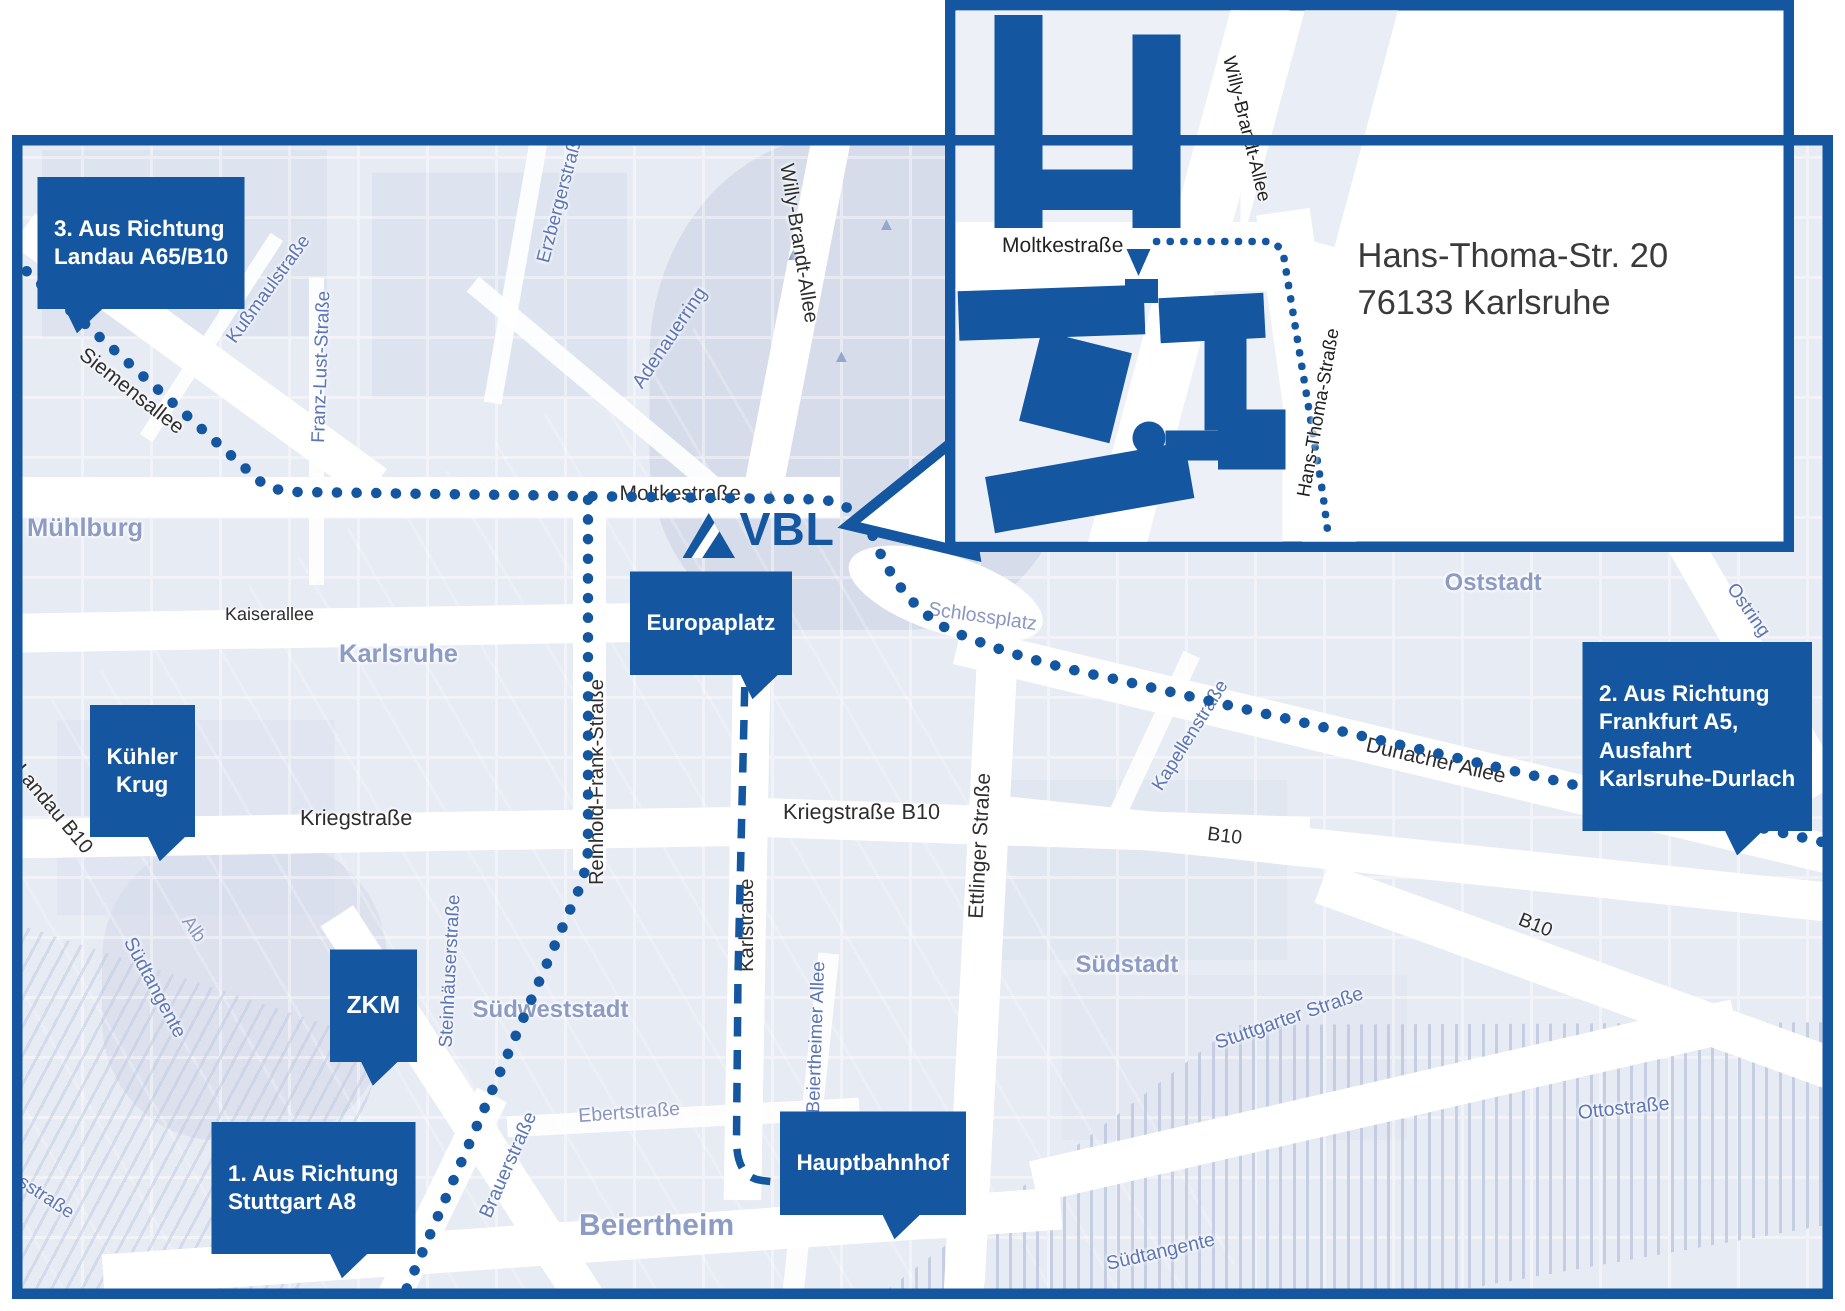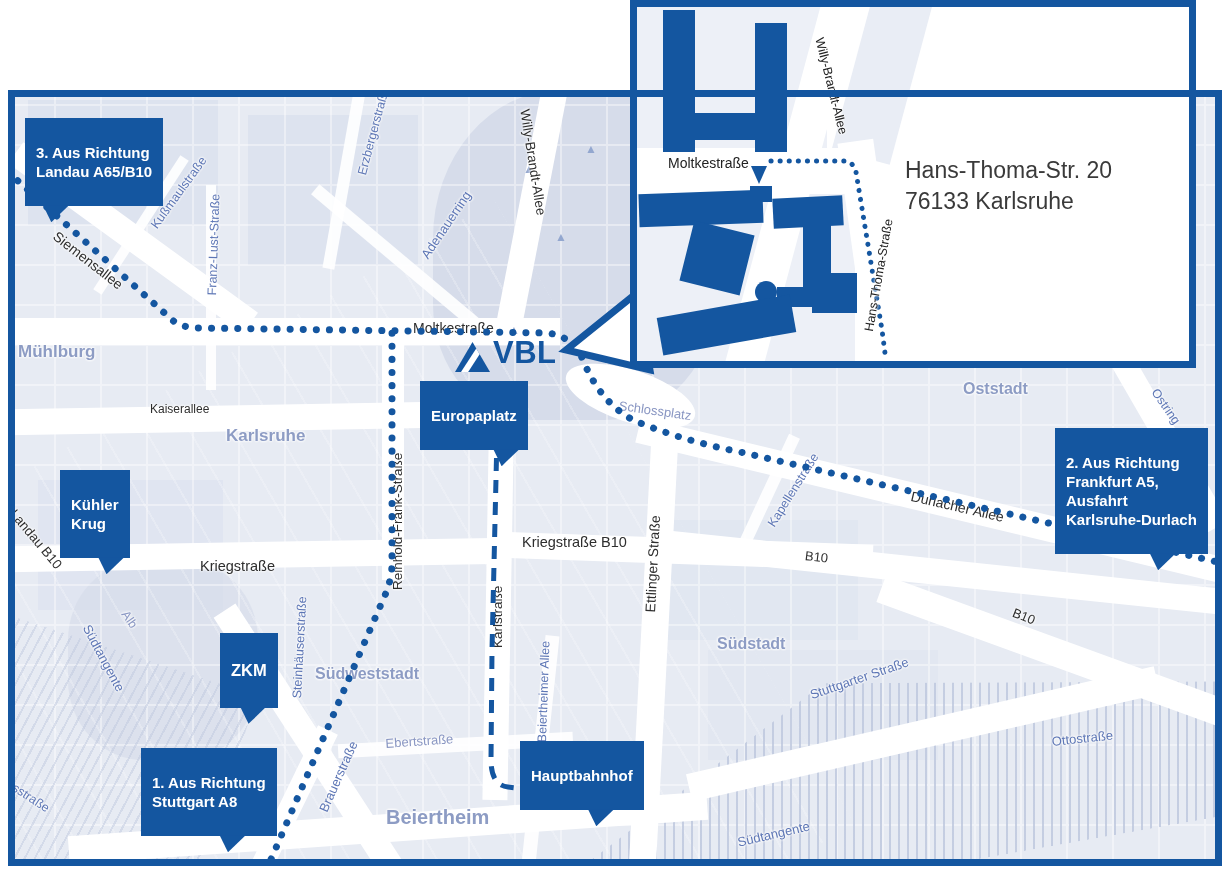--- a/index.html
+++ b/index.html
@@ -111,21 +111,21 @@
       <path d="M 0,82 L 162,228 Q 172,238 192,238 L 540,243 Q 566,247 575,270 Q 592,312 625,330 Q 672,350 732,362 L 1214,473" fill="none" stroke="#1456a0" stroke-width="7" stroke-linecap="round" stroke-dasharray="0.1 13"></path>
       <path d="M 258,781 L 374,512 Q 384,491 384,474 L 384,238" fill="none" stroke="#1456a0" stroke-width="7" stroke-linecap="round" stroke-dasharray="0.1 13"></path>
       <path d="M 489,346 L 484,560 L 483,670 Q 483,695 500,697 L 570,705 L 580,698" fill="none" stroke="#1456a0" stroke-width="5" stroke-dasharray="13 9"></path>
       <circle cx="489" cy="341" r="8" fill="#1456a0"></circle>
       <circle cx="582" cy="698" r="8" fill="#1456a0"></circle>
     </svg>
 
     <div class="lbl st" style="left:52px;top:138px;transform:rotate(38deg);font-size:14px;">Siemensallee</div>
     <div class="lbl st" style="left:405px;top:230px;font-size:14px;">Moltkestraße</div>
     <div class="lbl st" style="left:142px;top:312px;font-size:12px;">Kaiserallee</div>
-    <div class="lbl st" style="left:192px;top:448px;font-size:14.5px;margin-top:20px;">Kriegstraße</div>
+    <div class="lbl st" style="left:192px;top:448px;font-size:14.5px;">Kriegstraße</div>
     <div class="lbl st" style="left:514px;top:444px;font-size:14.5px;">Kriegstraße B10</div>
     <div class="lbl st" style="left:482px;top:558px;transform:rotate(-90deg);">Karlstraße</div>
     <div class="lbl st" style="left:634px;top:522px;transform:rotate(-87deg);font-size:14px;">Ettlinger Straße</div>
     <div class="lbl st" style="left:382px;top:500px;transform:rotate(-90deg);">Reinhold-Frank-Straße</div>
     <div class="lbl st" style="left:524px;top:18px;transform:rotate(81deg);">Willy-Brandt-Allee</div>
     <div class="lbl st" style="left:905px;top:398px;transform:rotate(13deg);font-size:14px;">Durlacher Allee</div>
     <div class="lbl st" style="left:798px;top:458px;transform:rotate(7deg);font-size:13px;">B10</div>
     <div class="lbl st" style="left:1008px;top:515px;transform:rotate(22deg);font-size:13px;">B10</div>
     <div class="lbl st" style="left:2px;top:405px;transform:rotate(50deg);">◀ Landau B10</div>
 
@@ -160,21 +160,21 @@
           <div class="stripe"></div>
         </div>
       <div class="txt">VBL</div>
     </div>
 
     <div class="callout" style="left:17px;top:28px;">
       <span>3. Aus Richtung
 Landau A65/B10</span>
       <div class="tail" style="left:18px;"></div>
     </div>
-    <div class="callout" style="left:52px;top:380px;">
+    <div class="callout" style="left:52px;top:380px;text-align:center;">
       <span>Kühler
 Krug</span>
       <div class="tail" style="left:55%;"></div>
     </div>
     <div class="callout" style="left:212px;top:543px;font-size:16.5px;">
       <span>ZKM</span>
       <div class="tail" style="left:35%;"></div>
     </div>
     <div class="callout" style="left:133px;top:658px;">
       <span>1. Aus Richtung

